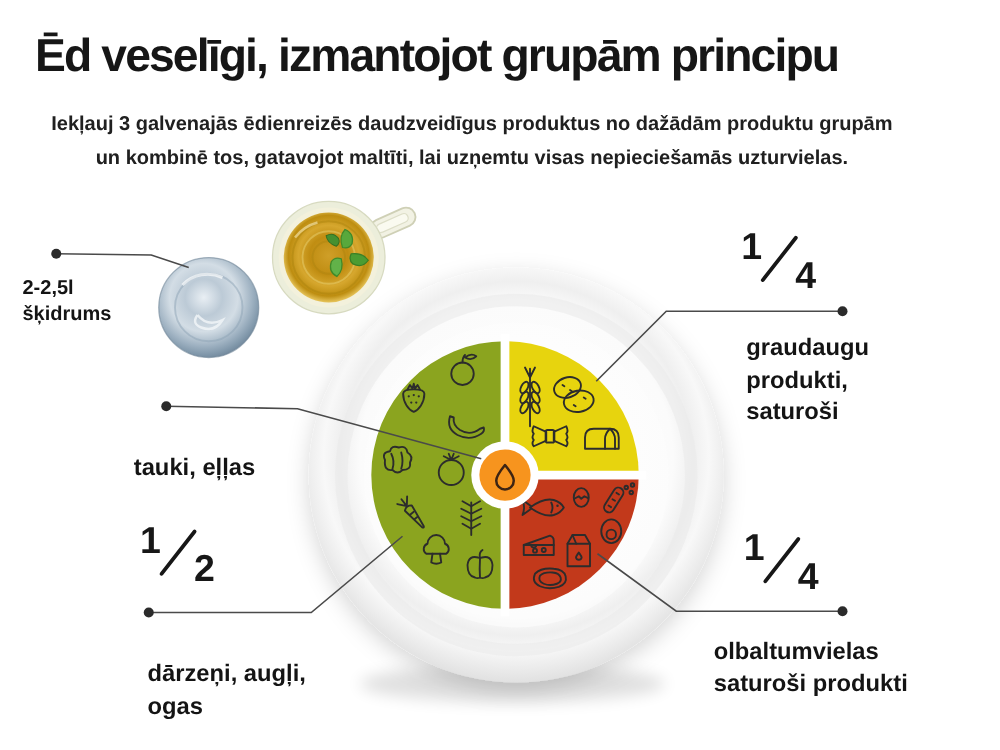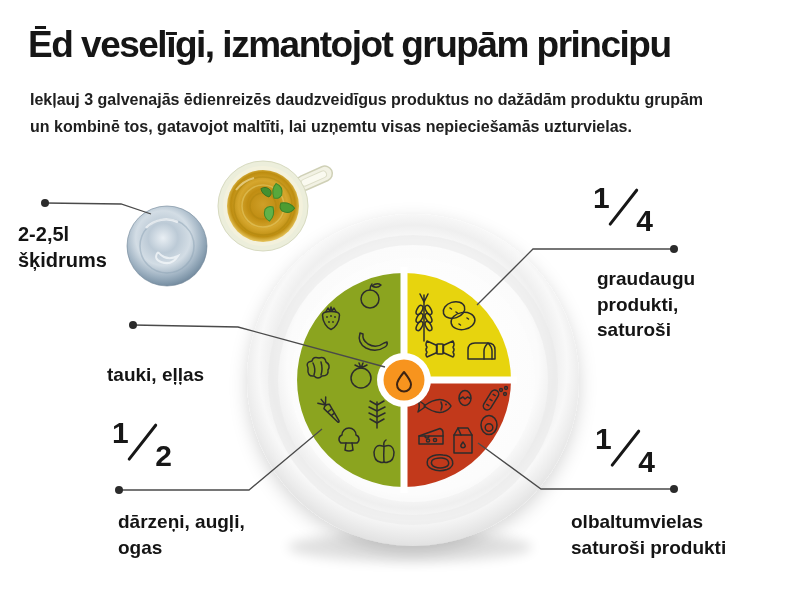--- a/index.html
+++ b/index.html
@@ -8,29 +8,29 @@
     background:#ffffff;color:#1b1b1b;
     font-family:"Liberation Sans", sans-serif;
   }
   h1.title{
     left:28px;top:24px;margin:0;position:absolute;
     font-size:37px;line-height:1.15;font-weight:800;letter-spacing:-1.5px;
     color:#161616;white-space:nowrap;
   }
   p.subtitle{
     left:30px;top:86px;margin:0;position:absolute;width:695px;
-    font-size:16px;line-height:1.7;font-weight:600;color:#202020;
+    font-size:16px;line-height:1.7;font-weight:600;color:#202020;text-align:center;
   }
   .callout-label{
     position:absolute;font-weight:800;color:#141414;
     font-size:19px;line-height:1.35;
   }
-  .lbl-liquid{left:18px;top:221px;width:112px;font-size:20px;line-height:1.3;}
+  .lbl-liquid{left:18px;top:221px;width:112px;font-size:16px;line-height:1.3;}
   .lbl-fats{left:107px;top:362px;width:200px;}
-  .lbl-veg{left:118px;top:509px;width:165px;}
+  .lbl-veg{left:118px;top:527px;width:165px;}
   .lbl-grains{left:597px;top:266px;width:125px;}
   .lbl-proteins{left:571px;top:509px;width:190px;}
   .fraction{position:absolute;display:flex;align-items:flex-start;color:#171717;}
   .fraction .num{font-size:30px;font-weight:800;line-height:1;}
   .fraction .slash{display:block;width:2.5px;height:46px;background:#171717;border-radius:2px;
     transform:rotate(38deg);margin:1px 12px 0 12px;}
   .fraction .den{font-size:30px;font-weight:800;line-height:1;margin-top:23px;}
   .fr-veg{left:112px;top:418px;}
   .fr-grains{left:593px;top:183px;}
   .fr-proteins{left:595px;top:424px;}

